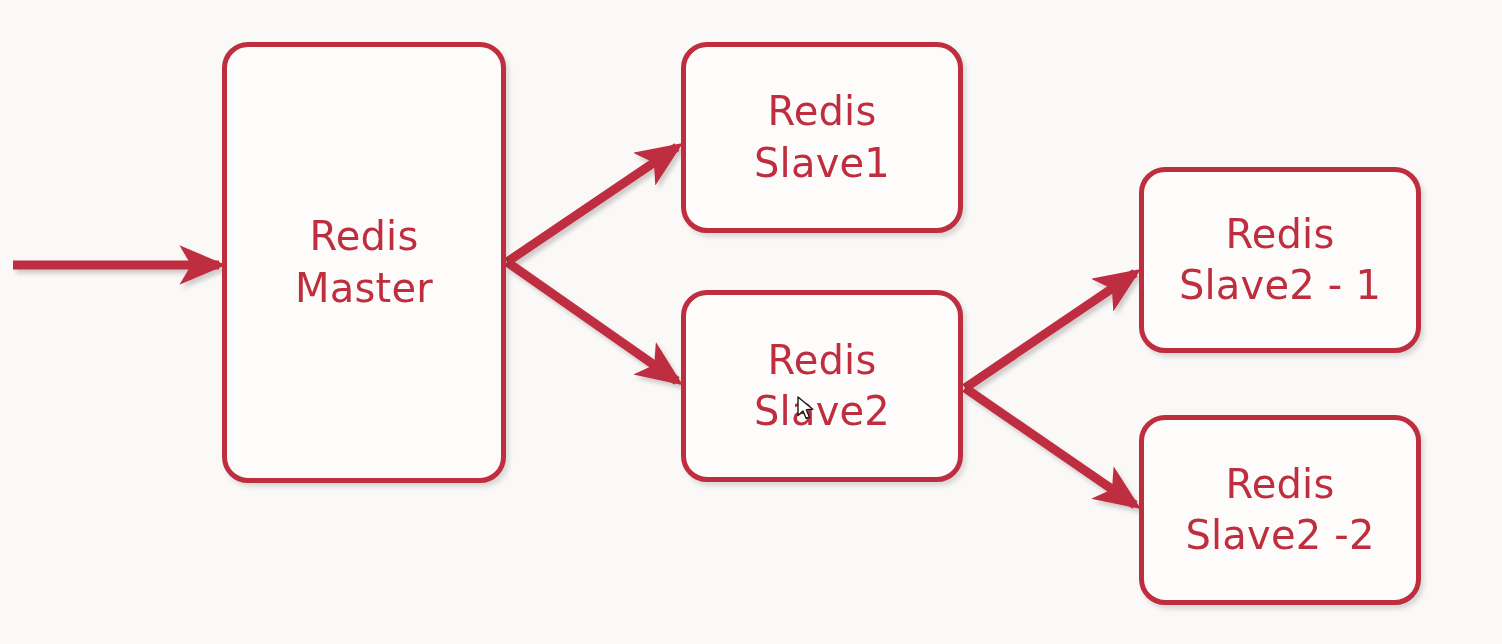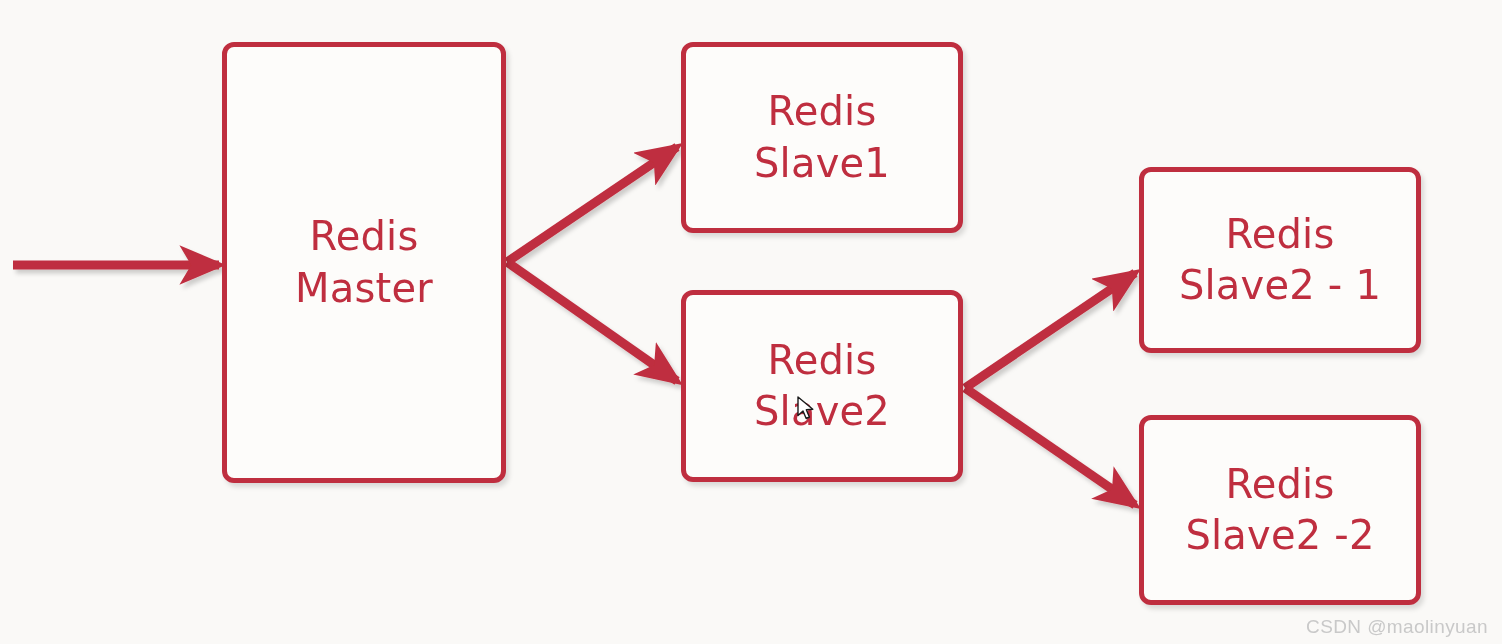--- a/index.html
+++ b/index.html
@@ -17,21 +17,21 @@
     height: 644px;
     background: #faf9f7;
     overflow: hidden;
   }
   
   .node {
     position: absolute;
     box-sizing: border-box;
     background: #fdfcfa;
     border: 5px solid var(--stroke, #bf2e3f);
-    border-radius: 12px;
+    border-radius: 26px;
     display: flex;
     align-items: center;
     justify-content: center;
     text-align: center;
     color: var(--stroke, #bf2e3f);
     font-size: 40px;
     line-height: 1.28;
     letter-spacing: 0.2px;
     white-space: pre-line;
     box-shadow: 3px 4px 5px rgba(0,0,0,0.13);
@@ -113,15 +113,14 @@
 
   <div class="node" id="node-redis-slave2-2" style="left: 1139px; top: 415px; width: 282px; height: 190px; --stroke: #bf2e3f;">
     <span class="node-label">Redis
 Slave2 -2</span>
   </div>
 
   <svg id="cursor" viewBox="0 0 20 26" xmlns="http://www.w3.org/2000/svg" style="left:797px; top:396px;">
     <path d="M1,1 L1,19.5 L6,15 L9.2,22.5 L12.4,21 L9.3,13.8 L15.8,13.2 Z" fill="#ffffff" stroke="#1a1a1a" stroke-width="1.4" stroke-linejoin="round"></path>
   </svg>
 
-  <div id="watermark">CSDN @maolinyuan</div>
 
 </div>
 
 </body></html>

